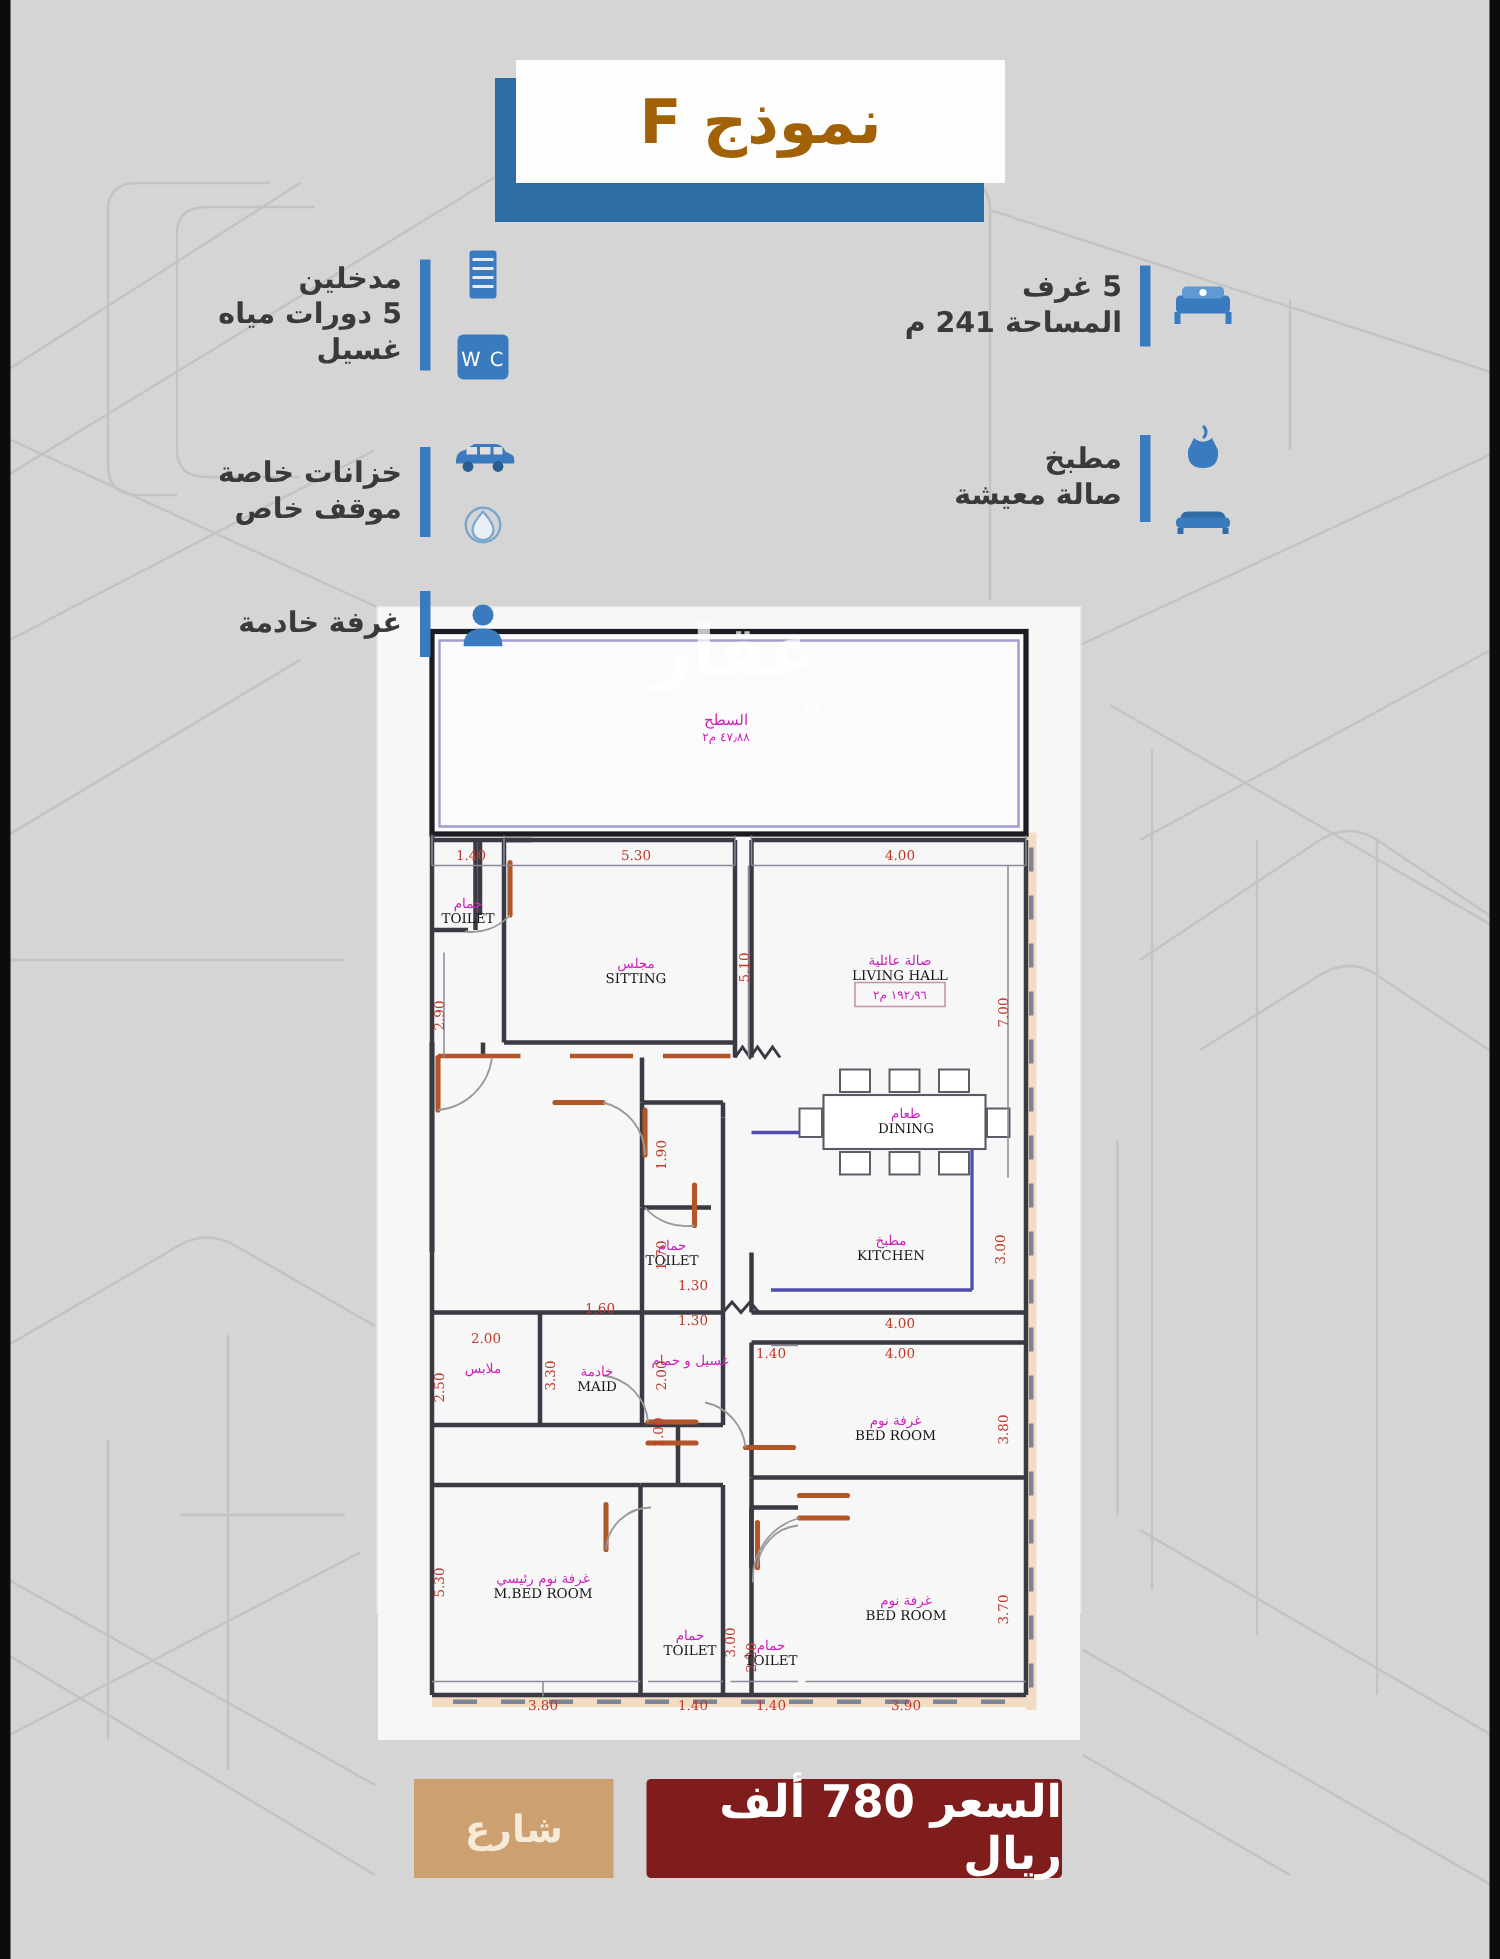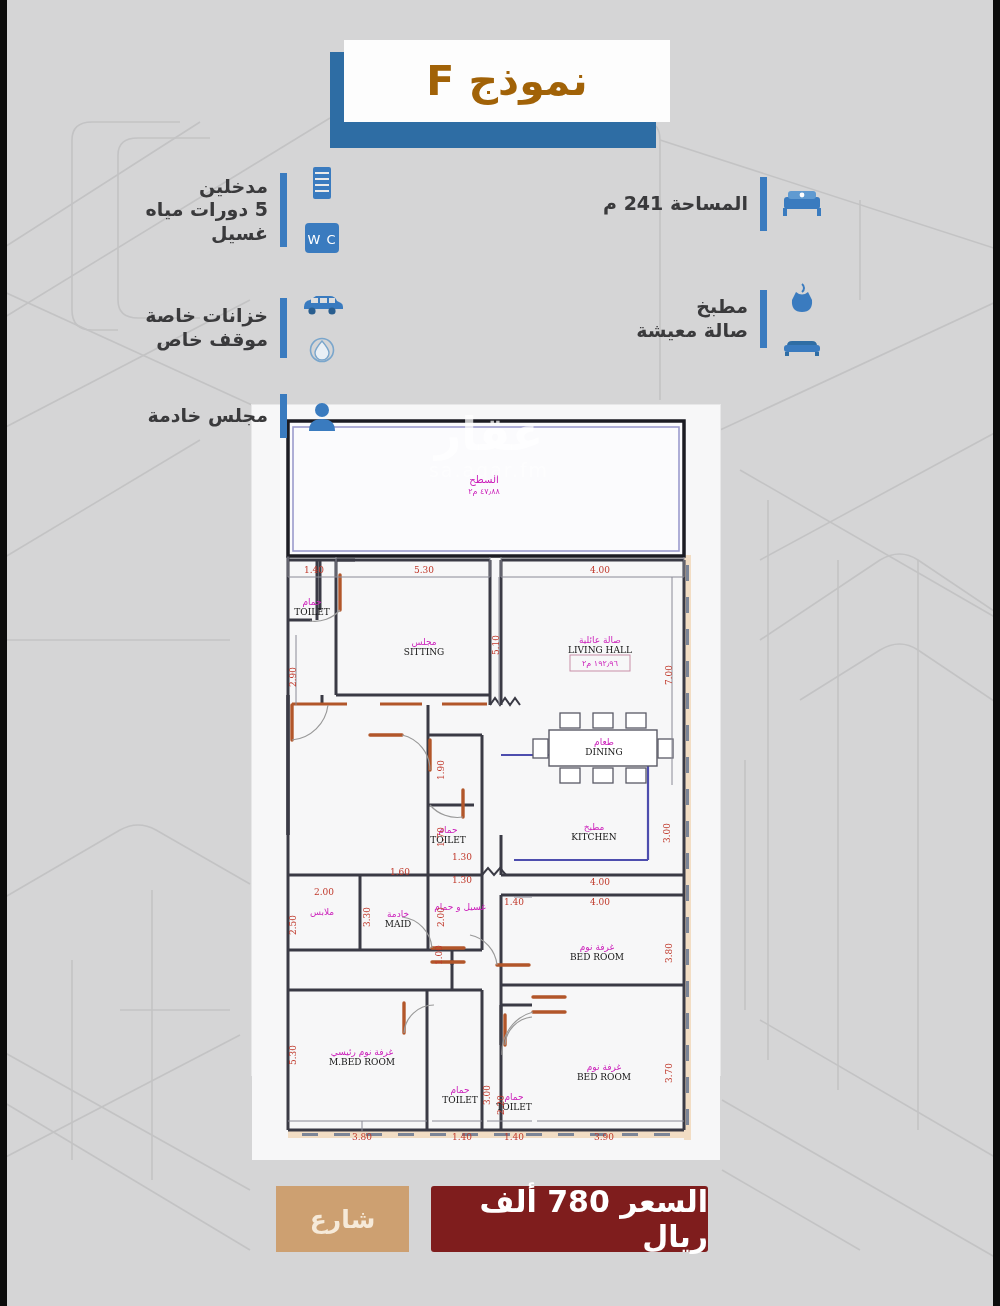--- a/index.html
+++ b/index.html
@@ -106,20 +106,21 @@
       <svg class="ic" width="40" height="30" viewBox="0 0 40 30">
         <rect x="2" y="8" width="36" height="12" rx="3" fill="#3a7bbf"></rect>
         <rect x="6" y="2" width="28" height="8" rx="3" fill="#5f9ad1"></rect>
         <circle cx="20" cy="6" r="2.4" fill="#ffffff"></circle>
         <rect x="1" y="19" width="4" height="8" fill="#3a7bbf"></rect>
         <rect x="35" y="19" width="4" height="8" fill="#3a7bbf"></rect>
       </svg>
     </div>
     <div class="bar" style="height:54px;"></div>
     <div class="txt">
+      <div>5 غرف</div>
       <div>المساحة 241 م</div>
     </div>
   </div>
 
   <div class="feat" style="height:84px;margin-top:34px;">
     <div class="icons">
       <svg class="ic" width="34" height="34" viewBox="0 0 34 34">
         <path d="M17 3 a5 5 0 0 1 0 8" stroke="#3a7bbf" stroke-width="2" fill="none"></path>
         <path d="M11 11 q6 5 12 0 l4 8 q1 12 -10 12 q-11 0 -10 -12 z" fill="#3a7bbf"></path>
       </svg>
@@ -188,21 +189,21 @@
 
   <div class="feat" style="height:50px;margin-top:20px;">
     <div class="icons">
       <svg class="ic" width="28" height="30" viewBox="0 0 28 30">
         <circle cx="14" cy="9" r="7" fill="#3a7bbf"></circle>
         <path d="M1 30 q0 -12 13 -12 q13 0 13 12z" fill="#3a7bbf"></path>
       </svg>
     </div>
     <div class="bar" style="height:44px;"></div>
     <div class="txt">
-      <div>مجلس خادمة</div>
+      <div>غرفة خادمة</div>
     </div>
   </div>
 </div>
 
 <div id="plan-card">
   <svg id="plan-svg" width="468" height="755" viewBox="0 0 468 755">
     <rect x="0" y="0" width="468" height="755" fill="#f7f7f8"></rect>
 
     <g>
       <rect x="432" y="150" width="7" height="585" fill="#f2ddc4"></rect>

